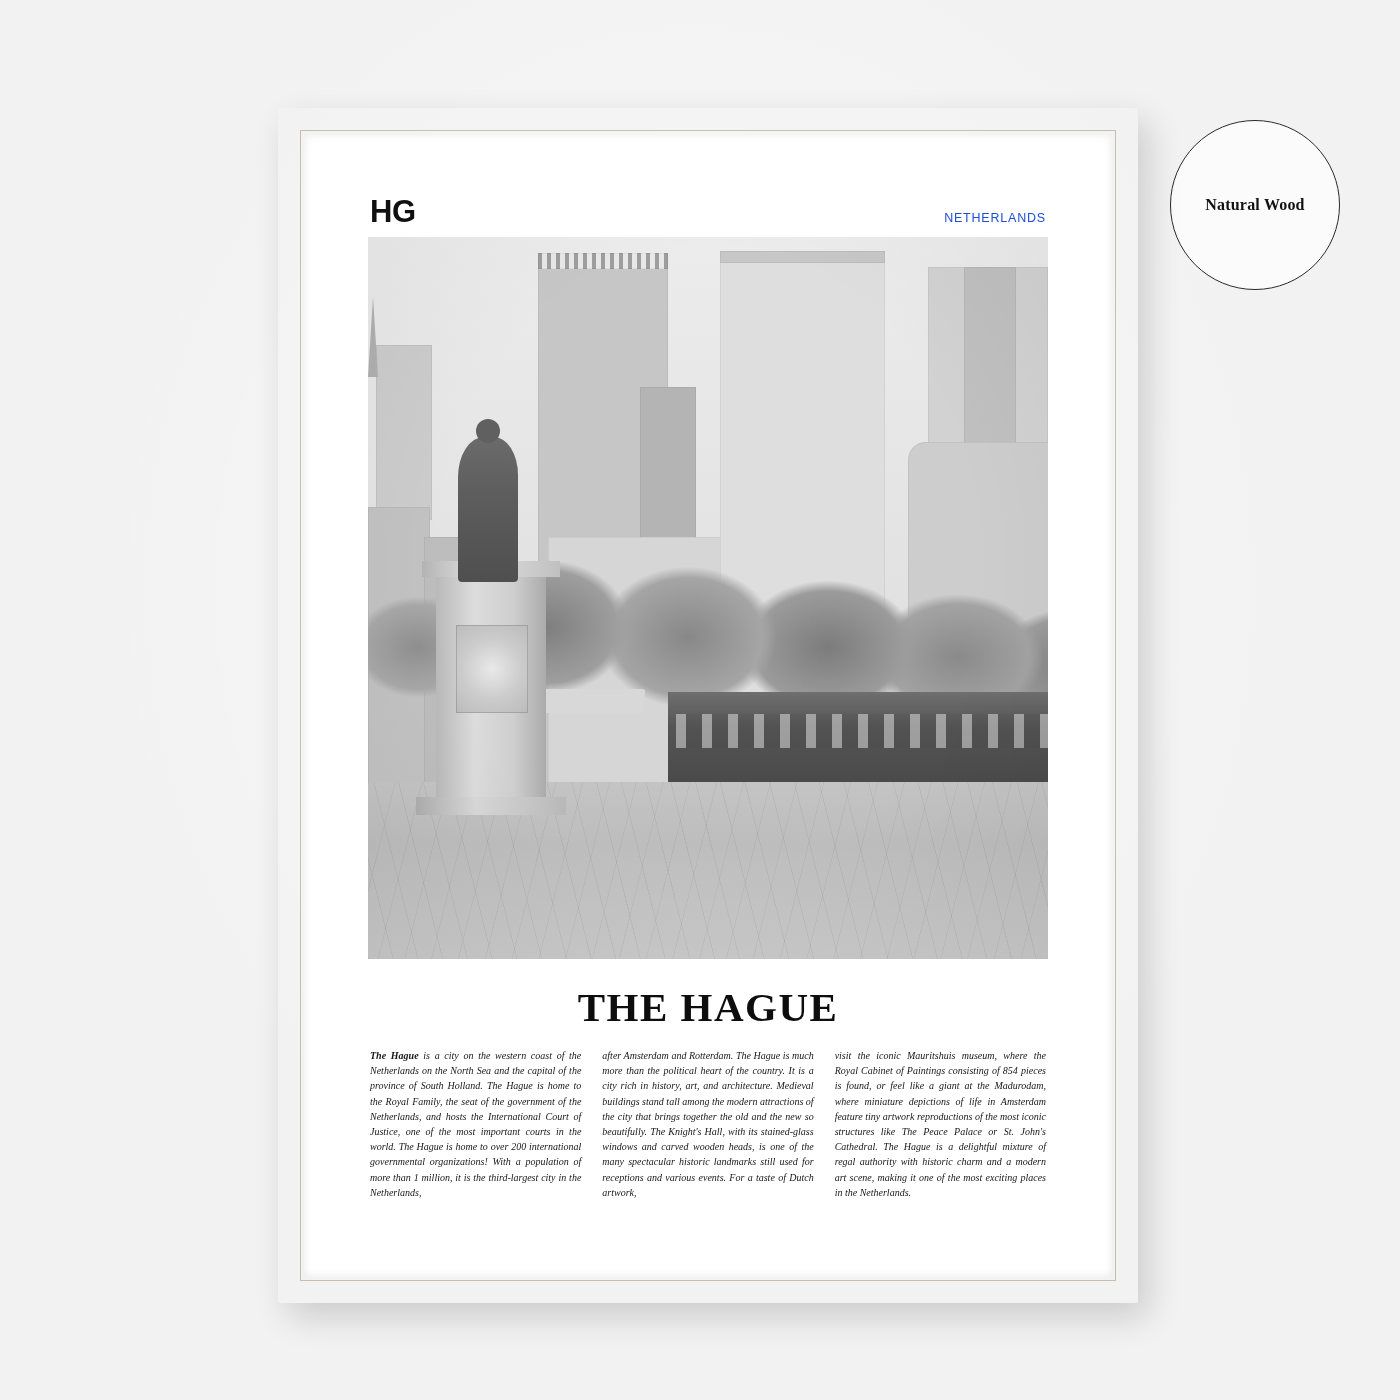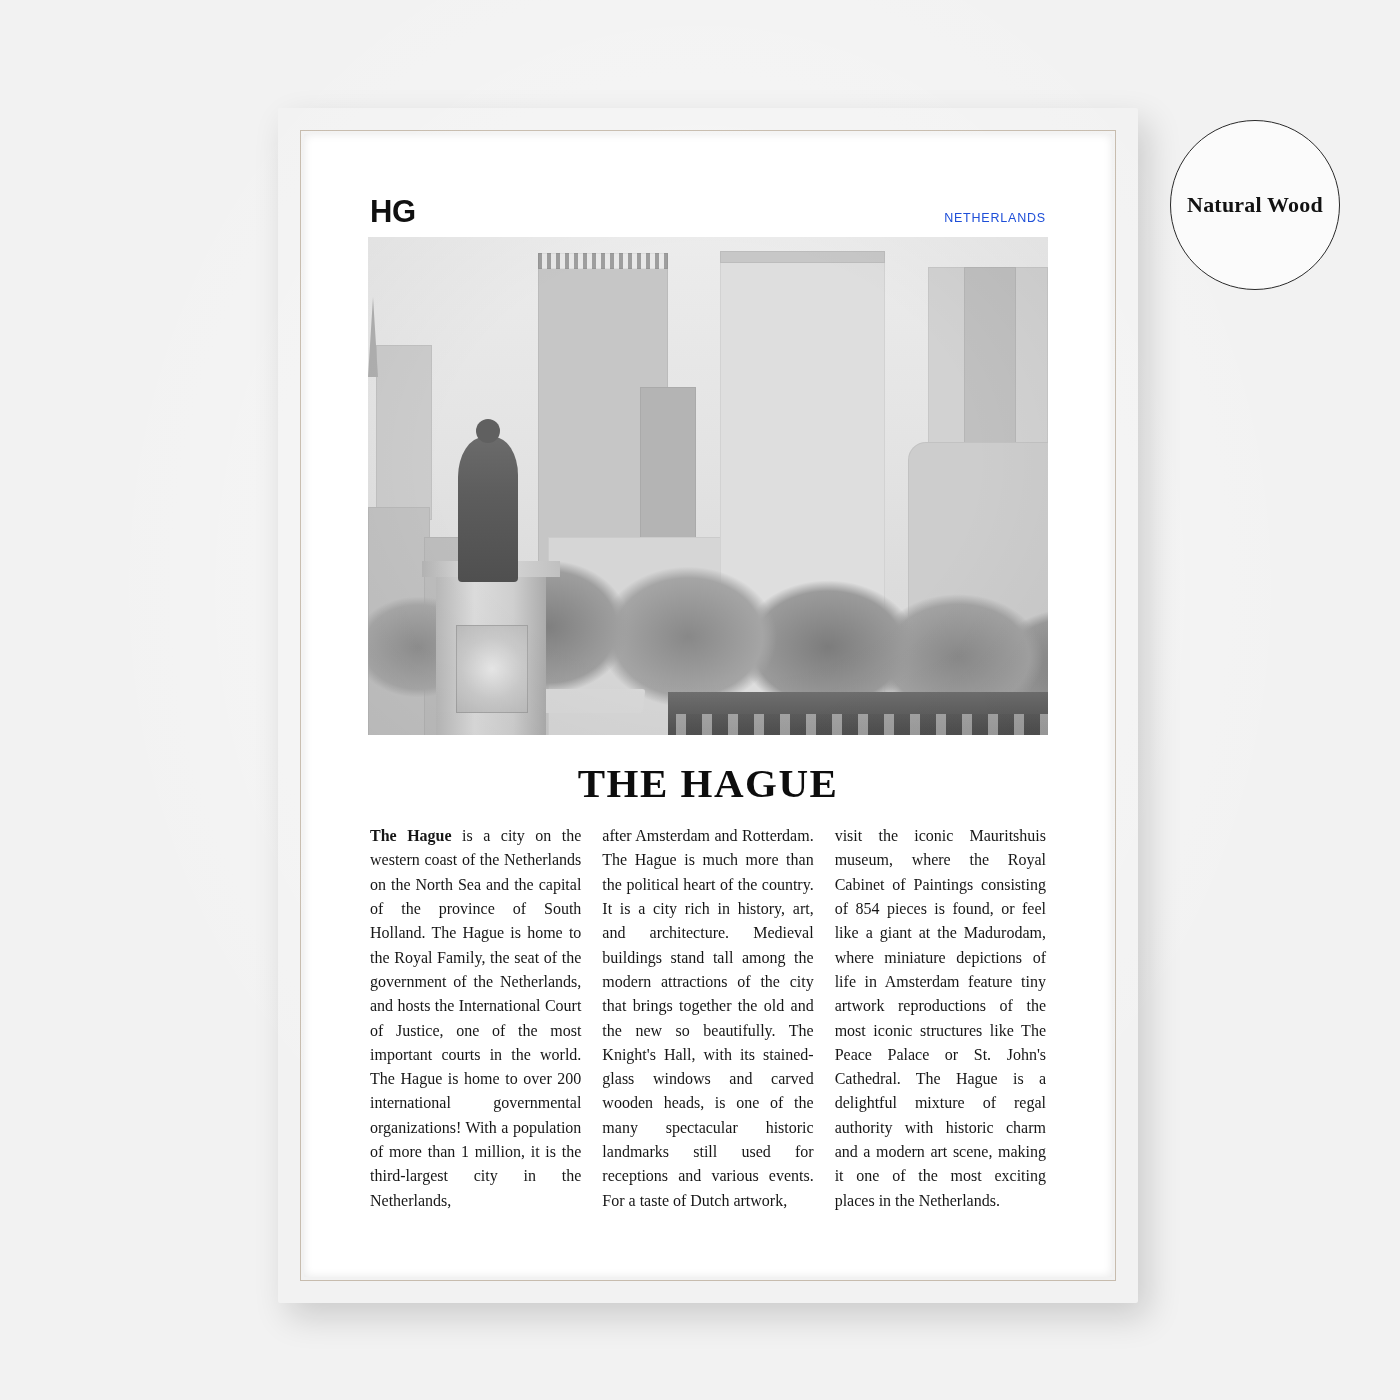--- a/index.html
+++ b/index.html
@@ -30,21 +30,21 @@
     border-radius: 50%;
     border: 1.5px solid #2a2a2a;
     background: #fbfbfb;
     display: flex;
     align-items: center;
     justify-content: center;
   }
   .badge-label {
     font-family: "Liberation Serif", serif;
     font-weight: bold;
-    font-size: 22px;
+    font-size: 16px;
     color: #121212;
     letter-spacing: 0.2px;
     white-space: nowrap;
   }
 
   
   .frame-shadow {
     position: absolute;
     left: 278px;
     top: 108px;
@@ -281,25 +281,26 @@
   }
 
   .columns {
     display: flex;
     gap: 21px;
     padding: 0 2px;
   }
   .col {
     flex: 1 1 0;
     font-family: "Liberation Serif", serif;
-    font-size: 16px;
+    font-size: 10px;
     line-height: 1.52;
     text-align: justify;
     color: #161616;
     hyphens: auto;
+    font-style: italic;
   }
   .col b { font-weight: bold; }
 
   
   .wall-vignette {
     position: absolute;
     inset: 0;
     background: radial-gradient(ellipse at 50% 42%, rgba(255,255,255,0.55) 0%, rgba(235,235,235,0) 62%);
     pointer-events: none;
   }

